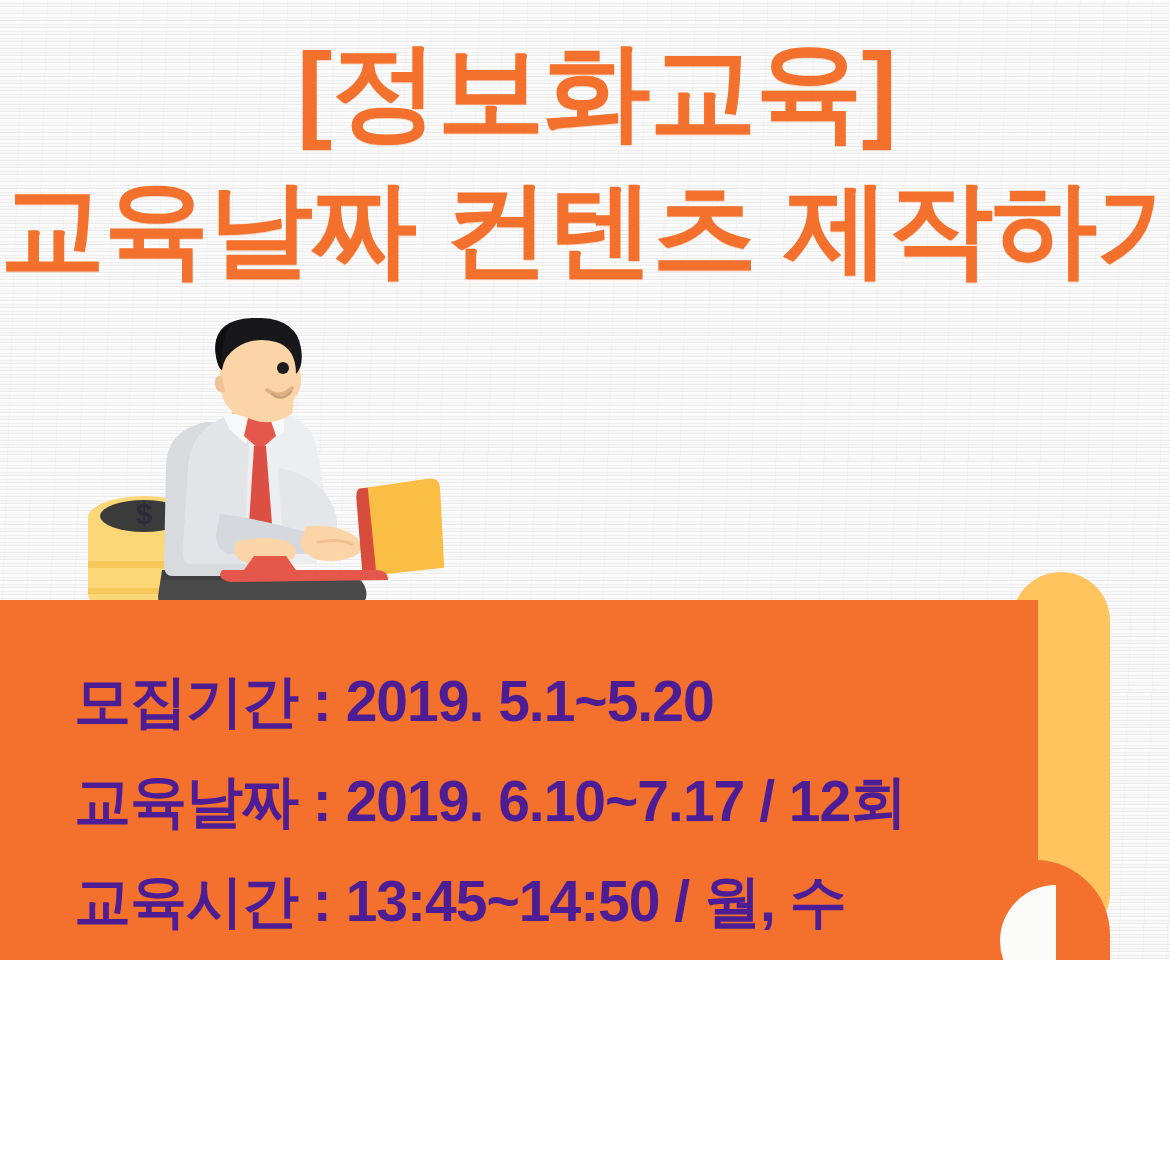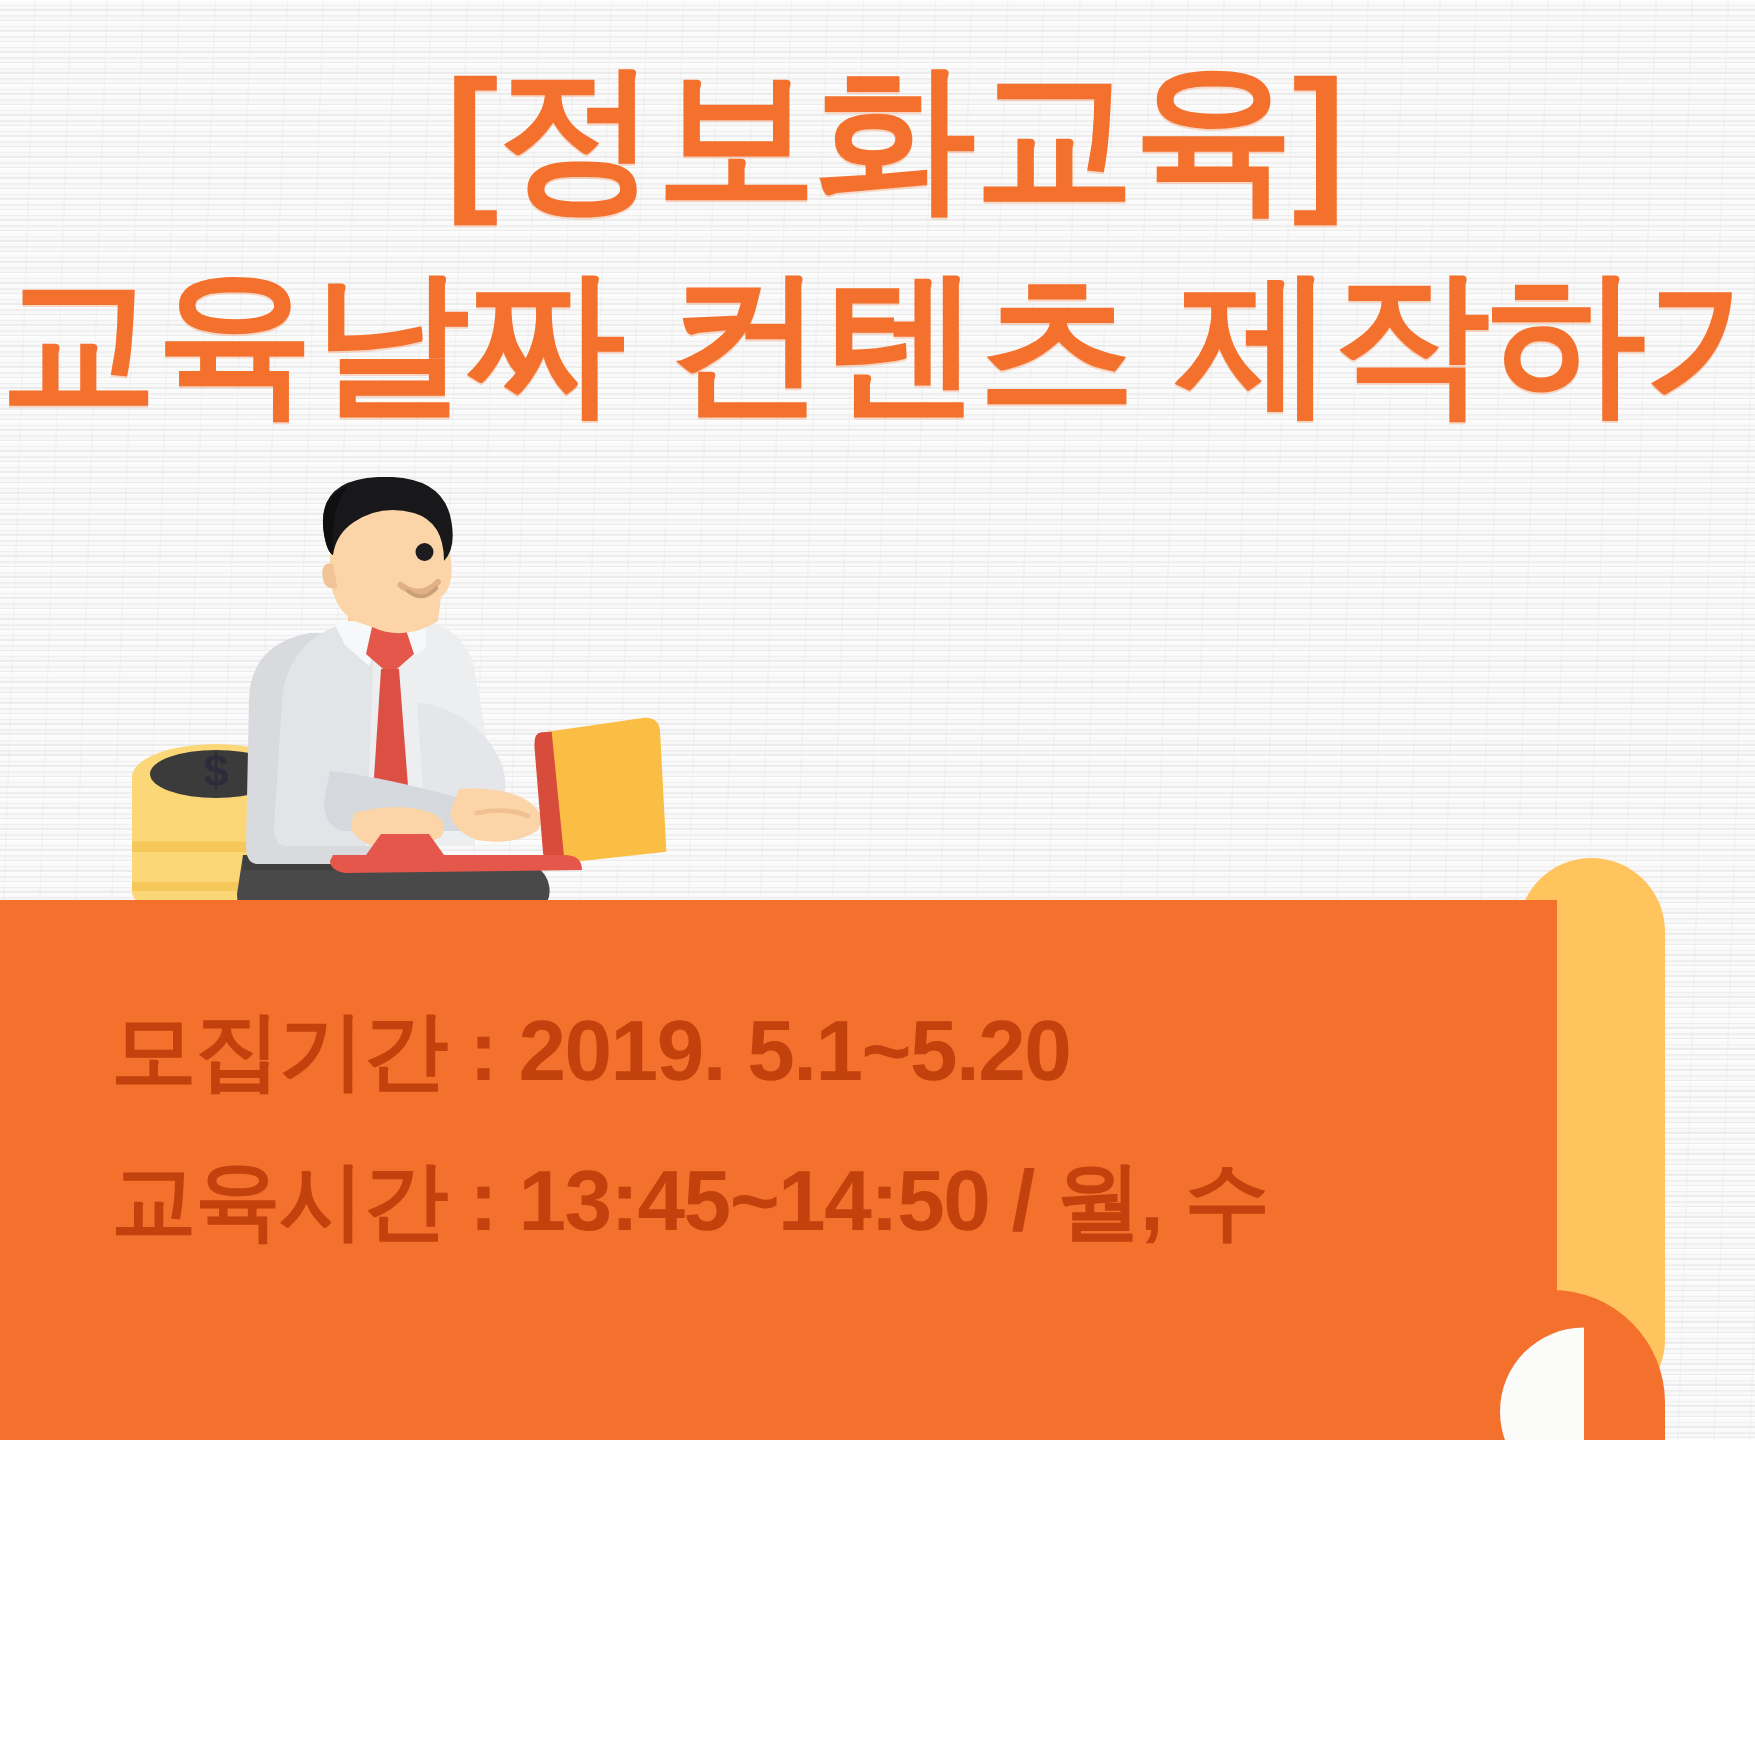--- a/index.html
+++ b/index.html
@@ -156,21 +156,21 @@
 
   
   .info {
     position: absolute;
     left: 74px;
     top: 673px;
     width: 950px;
     z-index: 7;
   }
   .info-line {
-    color: #c2410c;
+    color: #4c1d95;
     font-size: 57px;
     font-weight: 700;
     letter-spacing: -1px;
     line-height: 1;
     white-space: nowrap;
     margin-bottom: 43px;
   }
   .info-line:last-child { margin-bottom: 0; }
 </style>
 </head>
@@ -254,16 +254,17 @@
   <div class="ribbon-wrap">
     <div class="scroll-back"></div>
     <div class="band"></div>
     <div class="band-shadow"></div>
     <div class="curl"></div>
     <div class="curl-core"></div>
   </div>
 
   <div class="info">
     <div class="info-line">모집기간 : 2019. 5.1~5.20</div>
+    <div class="info-line">교육날짜 : 2019. 6.10~7.17 / 12회</div>
     <div class="info-line">교육시간 : 13:45~14:50 / 월, 수</div>
   </div>
 
 </div>
 
 </body></html>

